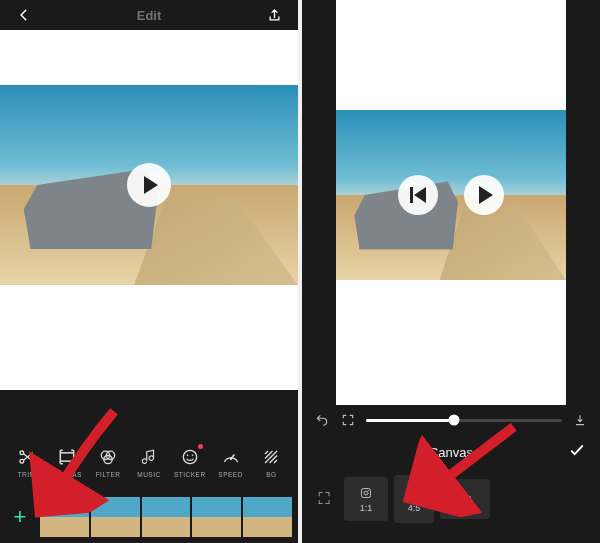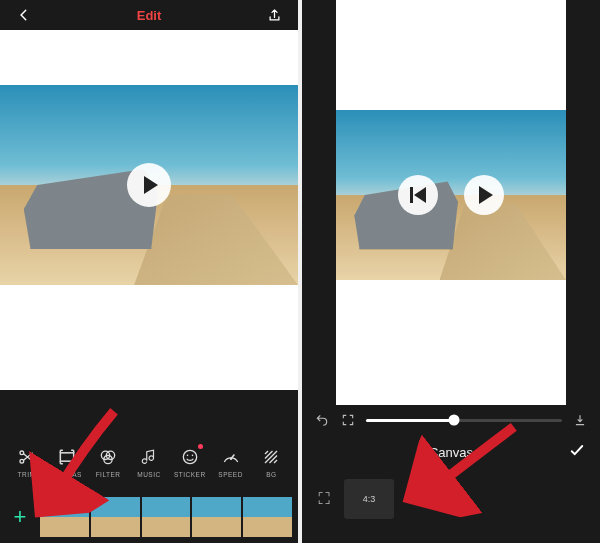--- a/index.html
+++ b/index.html
@@ -11,21 +11,21 @@
   }
   .phone {
     width: 298px; height: 543px;
     background: #1a1a1a;
     position: relative;
     overflow: hidden;
   }
   
   .topbar {
     height: 30px; display: flex; align-items: center; justify-content: space-between;
-    padding: 0 14px; color: #ef4444; font-size: 13px; font-weight: 600;
+    padding: 0 14px; color: #737373; font-size: 13px; font-weight: 600;
   }
   .topbar .back, .topbar .share { width: 20px; display:flex; align-items:center; justify-content:center;}
   .preview {
     position: relative; width: 100%; height: 360px; background: #fff;
     display:flex; flex-direction:column;
   }
   .whitebar-top { height: 55px; background:#fff; }
   .whitebar-bot { flex:1; background:#fff; }
   .video-frame {
     height: 200px; position: relative;
@@ -295,20 +295,40 @@
       <svg viewBox="0 0 24 24" width="18" height="18">
           <path d="M5 13l4 4 10-11" stroke="#fff" stroke-width="2.5" fill="none" stroke-linecap="round"></path>
         </svg>
     </div>
   </div>
 
   <div class="ratios">
     <div class="ratio noback" style="width:28px">
       <span class="expand-ico">⛶</span>
     </div>
+    <div class="ratio sq">
+      <div class="ric">
+          <svg viewBox="0 0 24 24" width="12" height="12">
+            <rect x="3" y="3" width="18" height="18" rx="4" stroke="#ccc" stroke-width="1.8" fill="none"></rect>
+            <circle cx="12" cy="12" r="4" stroke="#ccc" stroke-width="1.8" fill="none"></circle>
+            <circle cx="17" cy="7" r="1" fill="#ccc"></circle>
+          </svg>
+        </div>
+      <span>1:1</span>
+    </div>
+    <div class="ratio p45">
+      <div class="ric">
+          <svg viewBox="0 0 24 24" width="12" height="12">
+            <rect x="3" y="3" width="18" height="18" rx="4" stroke="#ccc" stroke-width="1.8" fill="none"></rect>
+            <circle cx="12" cy="12" r="4" stroke="#ccc" stroke-width="1.8" fill="none"></circle>
+            <circle cx="17" cy="7" r="1" fill="#ccc"></circle>
+          </svg>
+        </div>
+      <span>4:5</span>
+    </div>
     <div class="ratio l43">
       <span>4:3</span>
     </div>
   </div>
 
   <div class="arrow right">
     <svg viewBox="0 0 100 100">
         <defs>
           <marker id="ah2" markerWidth="10" markerHeight="10" refX="2" refY="5" orient="auto">
             <path d="M0 0L10 5L0 10z" fill="#d21f2a"></path>

